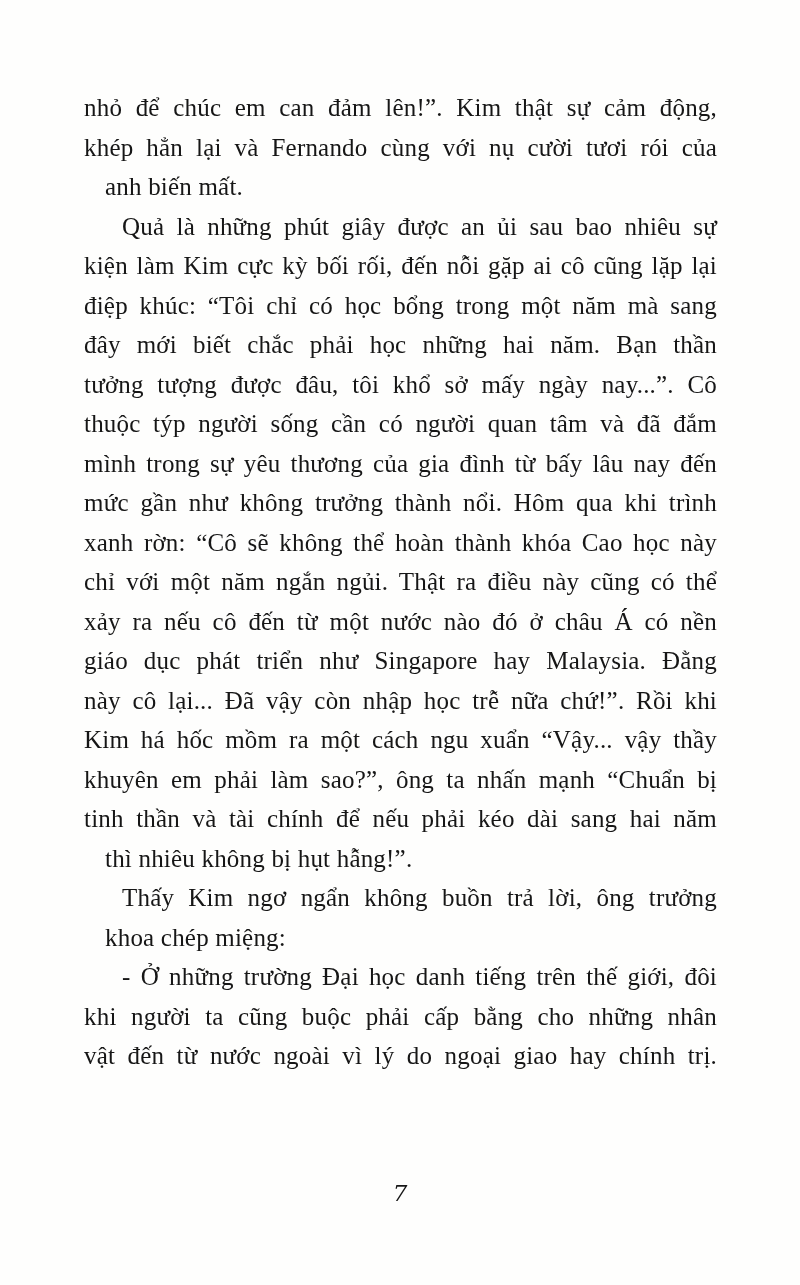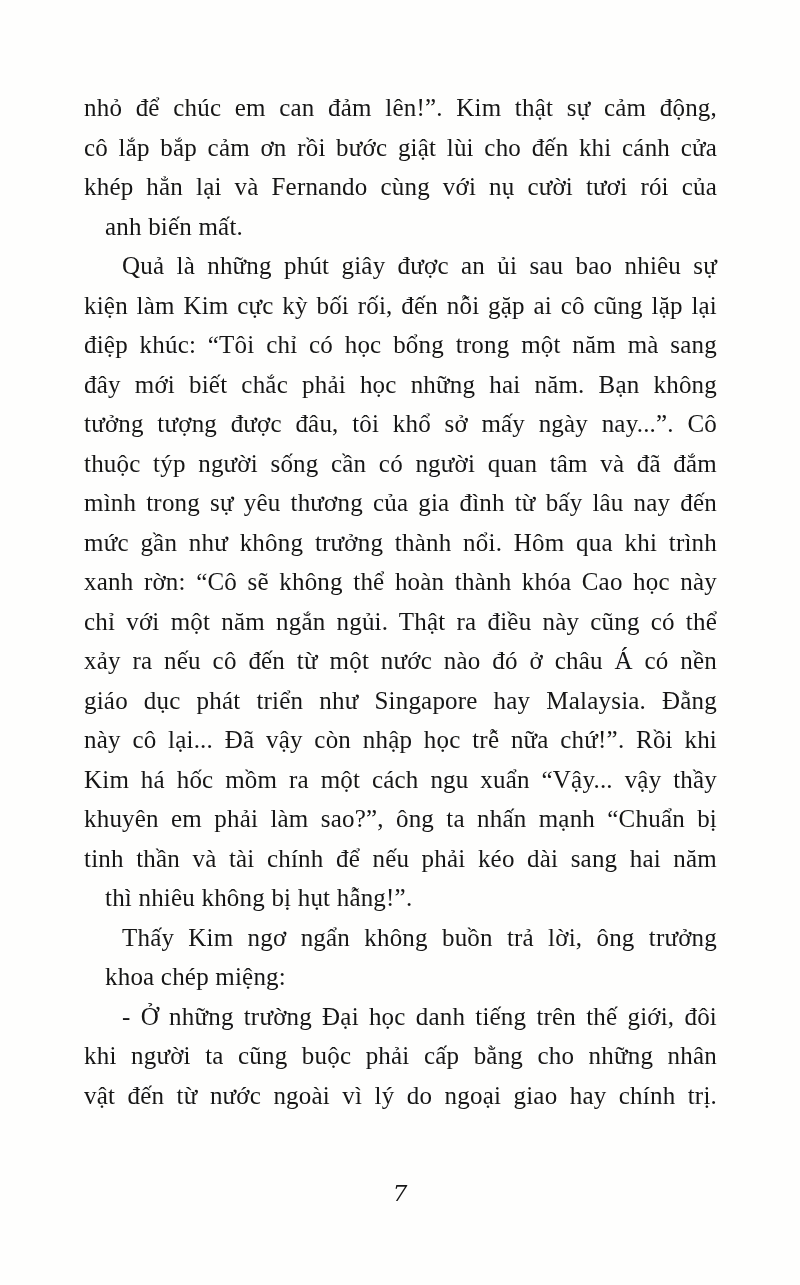--- a/index.html
+++ b/index.html
@@ -51,30 +51,29 @@
     color: #161616;
   }
 </style>
 </head>
 <body>
 
 <div class="page">
 
   <div class="paragraph">
     <div class="line">nhỏ để chúc em can đảm lên!”. Kim thật sự cảm động,</div>
-    <div class="line">cô lắp bắp cảm ơn rồi bước giật lùi cho đến khi cánh cửa</div>
     <div class="line">khép hẳn lại và Fernando cùng với nụ cười tươi rói của</div>
     <div class="line last">anh biến mất.</div>
   </div>
 
   <div class="paragraph">
     <div class="line indent">Quả là những phút giây được an ủi sau bao nhiêu sự</div>
     <div class="line">kiện làm Kim cực kỳ bối rối, đến nỗi gặp ai cô cũng lặp lại</div>
     <div class="line">điệp khúc: “Tôi chỉ có học bổng trong một năm mà sang</div>
-    <div class="line">đây mới biết chắc phải học những hai năm. Bạn không</div>
+    <div class="line">đây mới biết chắc phải học những hai năm. Bạn thần</div>
     <div class="line">tưởng tượng được đâu, tôi khổ sở mấy ngày nay...”. Cô</div>
     <div class="line">thuộc týp người sống cần có người quan tâm và đã đắm</div>
     <div class="line">mình trong sự yêu thương của gia đình từ bấy lâu nay đến</div>
     <div class="line">mức gần như không trưởng thành nổi. Hôm qua khi trình</div>
     <div class="line">xanh rờn: “Cô sẽ không thể hoàn thành khóa Cao học này</div>
     <div class="line">chỉ với một năm ngắn ngủi. Thật ra điều này cũng có thể</div>
     <div class="line">xảy ra nếu cô đến từ một nước nào đó ở châu Á có nền</div>
     <div class="line">giáo dục phát triển như Singapore hay Malaysia. Đằng</div>
     <div class="line">này cô lại... Đã vậy còn nhập học trễ nữa chứ!”. Rồi khi</div>
     <div class="line">Kim há hốc mồm ra một cách ngu xuẩn “Vậy... vậy thầy</div>

